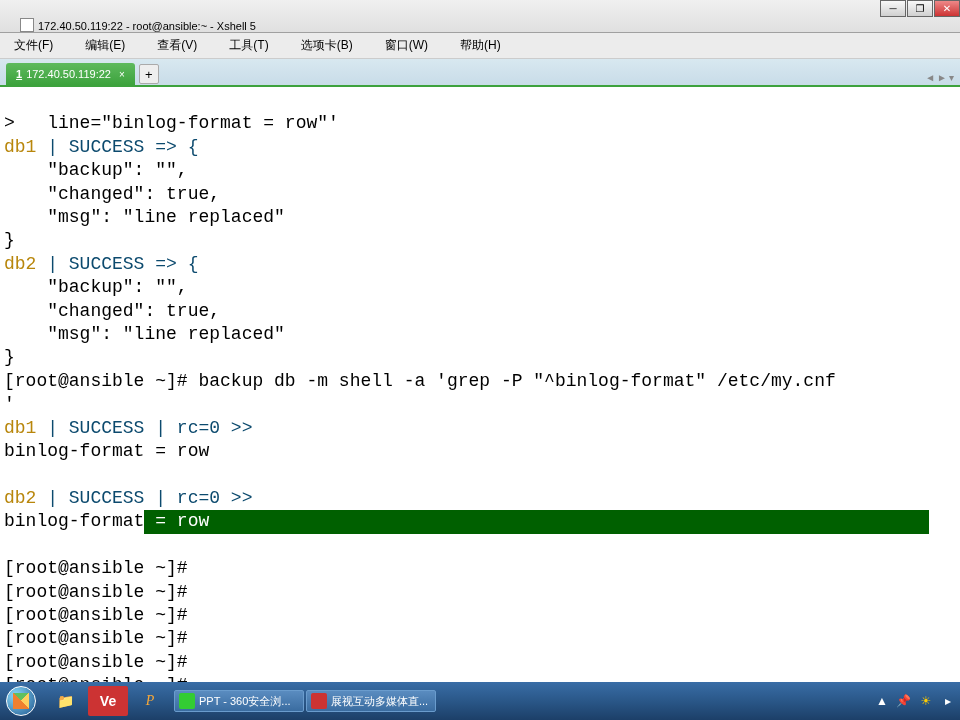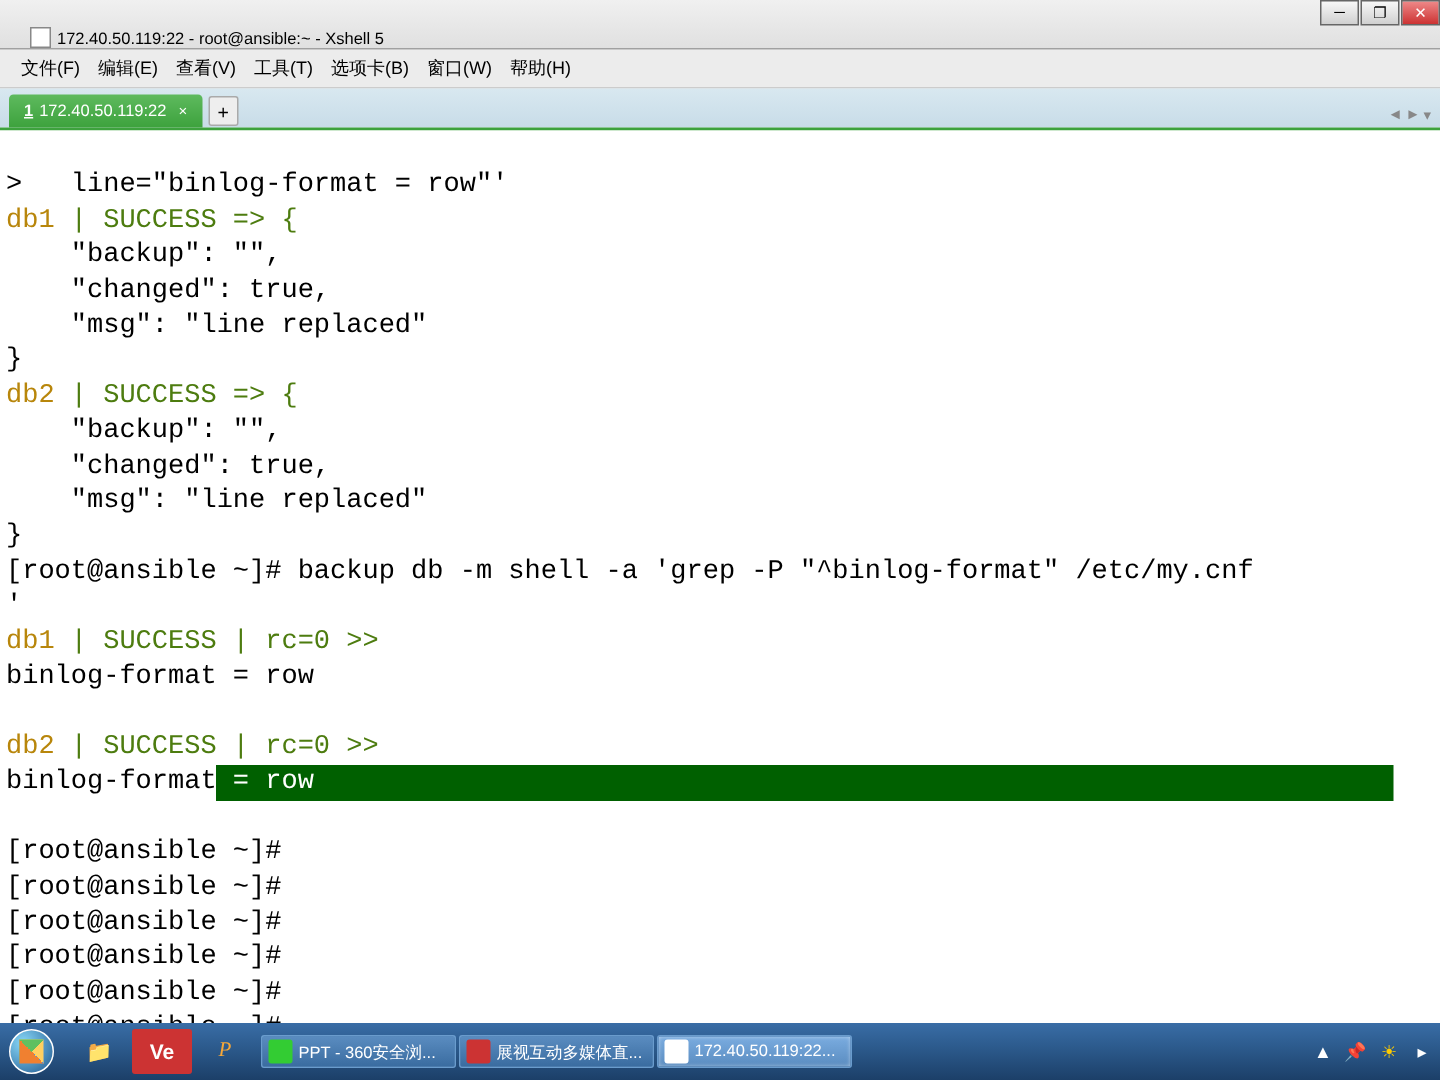--- a/index.html
+++ b/index.html
@@ -57,21 +57,21 @@
   color: #fff;
 }
 
 
 .menubar {
   height: 26px;
   background: #ECECEC;
   display: flex;
   align-items: center;
   padding-left: 8px;
-  gap: 0;
+  gap: 20px;
   border-bottom: 1px solid #ccc;
 }
 .menu-item {
   padding: 2px 6px;
   font-size: 12px;
 }
 
 
 .tabbar {
   height: 28px;
@@ -131,21 +131,21 @@
   background: #fff;
   padding: 2px 4px;
   font-family: "Consolas", "Courier New", monospace;
   font-size: 18px;
   line-height: 23.4px;
   white-space: pre;
   overflow: hidden;
   position: relative;
 }
 .c-gold { color: #b8860b; text-align: center; }
-.c-green { color: #4d7c0f; }
+.c-green { color: #0c4a6e; }
 .c-sel {
   background: #006000;
   color: #fff;
   display: inline-block;
   width: 785px;
 }
 .cursor {
   display: inline-block;
   width: 11px;
   height: 4px;
@@ -330,24 +330,20 @@
   </div>
   <div class="task-items">
     <div class="task-item">
       <div class="task-ico" style="background:#3c3"></div>
       <span>PPT - 360安全浏...</span>
     </div>
     <div class="task-item">
       <div class="task-ico" style="background:#c33"></div>
       <span>展视互动多媒体直...</span>
     </div>
-    <div class="task-item active">
-      <div class="task-ico" style="background:#fff"></div>
-      <span>172.40.50.119:22...</span>
-    </div>
   </div>
   <div class="sys-tray">
     <div class="tray-icon">▲</div>
     <div class="tray-icon">📌</div>
     <div class="tray-icon" style="color:#fc0">☀</div>
     <div class="tray-icon">▸</div>
   </div>
 </div>
 
 </body></html>

